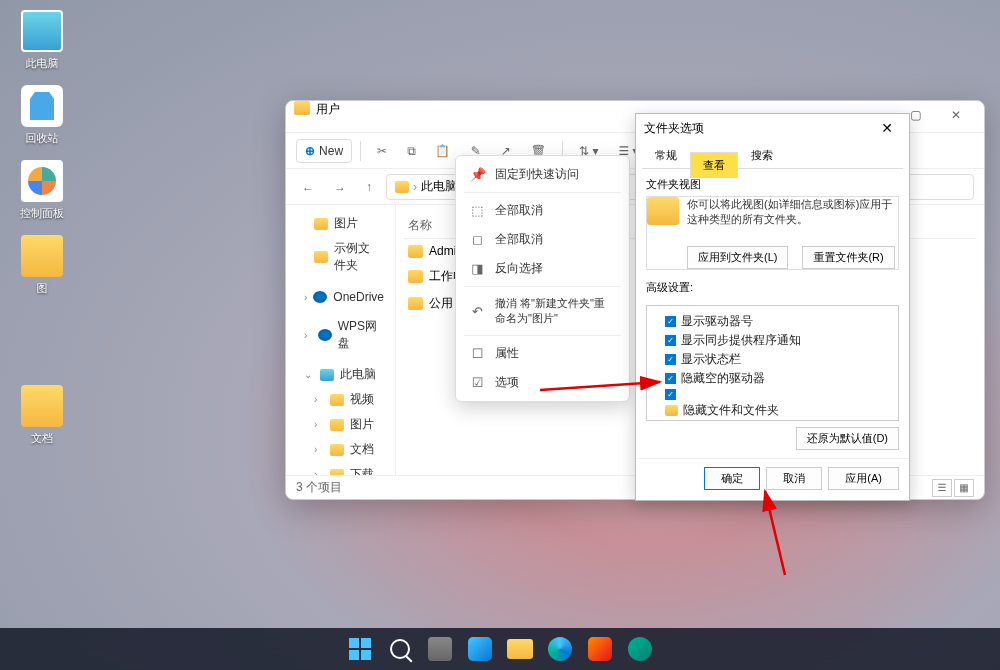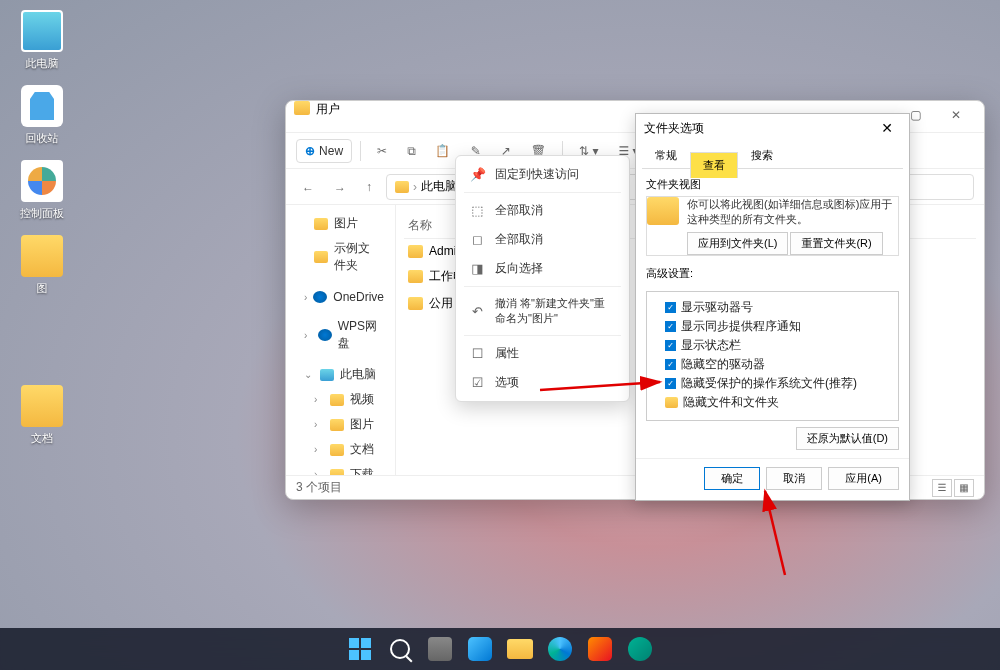--- a/index.html
+++ b/index.html
@@ -57,21 +57,21 @@
     .dlg-title{height:28px;display:flex;align-items:center;padding:0 8px;font-size:12px}
     .dlg-title .spacer{flex:1}
     .dlg-close{cursor:pointer;padding:2px 8px;font-size:14px}
     .dlg-tabs{display:flex;border-bottom:1px solid #ddd;margin:0 6px}
     .dlg-tab{padding:5px 12px;cursor:pointer;font-size:11px;border:1px solid transparent;border-bottom:none}
     .dlg-tab.active{border-color:#ddd;background:#fde047;position:relative;top:10px}
     .dlg-body{flex:1;padding:8px 10px;overflow:hidden;display:flex;flex-direction:column}
     .fv-box{border:1px solid #ddd;display:flex;gap:8px;margin-bottom:10px}
     .fv-icn{width:32px;height:28px;background:linear-gradient(180deg,#ffd968,#f4b840);border-radius:3px;flex-shrink:0}
     .fv-txt{font-size:11px;line-height:1.4;color:#333;flex:1}
-    .fv-btns{display:flex;gap:2px;margin-top:4px}
+    .fv-btns{display:flex;gap:14px;margin-top:18px}
     .fv-btn{padding:3px 10px;border:1px solid #ccc;background:#fdfdfd;cursor:pointer;font-size:11px}
     .adv-lbl{font-size:11px;margin-bottom:10px}
     .adv-tree{border:1px solid #ccc;flex:1;padding:6px 4px;overflow-y:auto;font-size:11px;color:#222}
     .tree-item{display:flex;align-items:center;gap:5px;padding:1px 2px;white-space:nowrap}
     .tree-item.lv1{padding-left:14px}
     .chk{width:11px;height:11px;border:1px solid #888;flex-shrink:0;display:flex;align-items:center;justify-content:center;font-size:8px;background:#fff;color:#fff}
     .chk.on{background:#0078d4;border-color:#0078d4}
     .fld-icn{width:13px;height:11px;background:linear-gradient(180deg,#ffd968,#f4b840);border-radius:2px;flex-shrink:0}
     .restore-row{text-align:right;margin-top:6px}
     .dlg-footer{padding:8px 10px 10px;display:flex;justify-content:flex-end;gap:6px;border-top:1px solid #eee}
@@ -306,21 +306,20 @@
         <div class="tree-item lv1">
             <span class="chk on">✓</span>
             <span>显示状态栏</span>
           </div>
         <div class="tree-item lv1">
             <span class="chk on">✓</span>
             <span>隐藏空的驱动器</span>
           </div>
         <div class="tree-item lv1">
             <span class="chk on">✓</span>
-            <span>隐藏受保护的操作系统文件(推荐)</span>
           </div>
         <div class="tree-item lv1">
             <span class="fld-icn"></span>
             <span>隐藏文件和文件夹</span>
           </div>
 
       </div>
       <div class="restore-row">
         <button class="fv-btn">还原为默认值(D)</button>
       </div>

